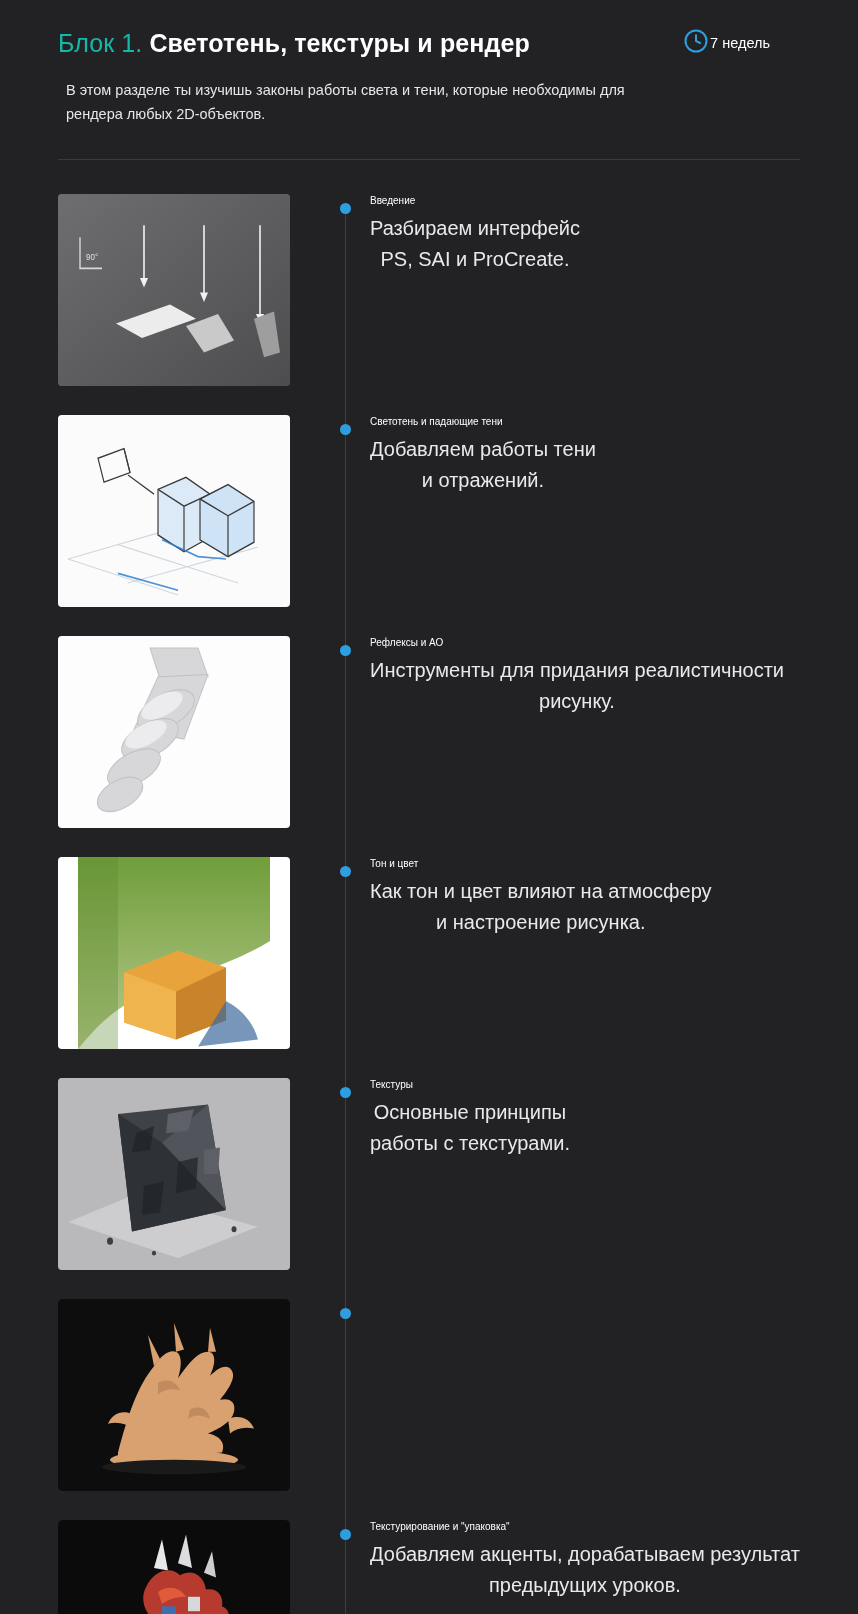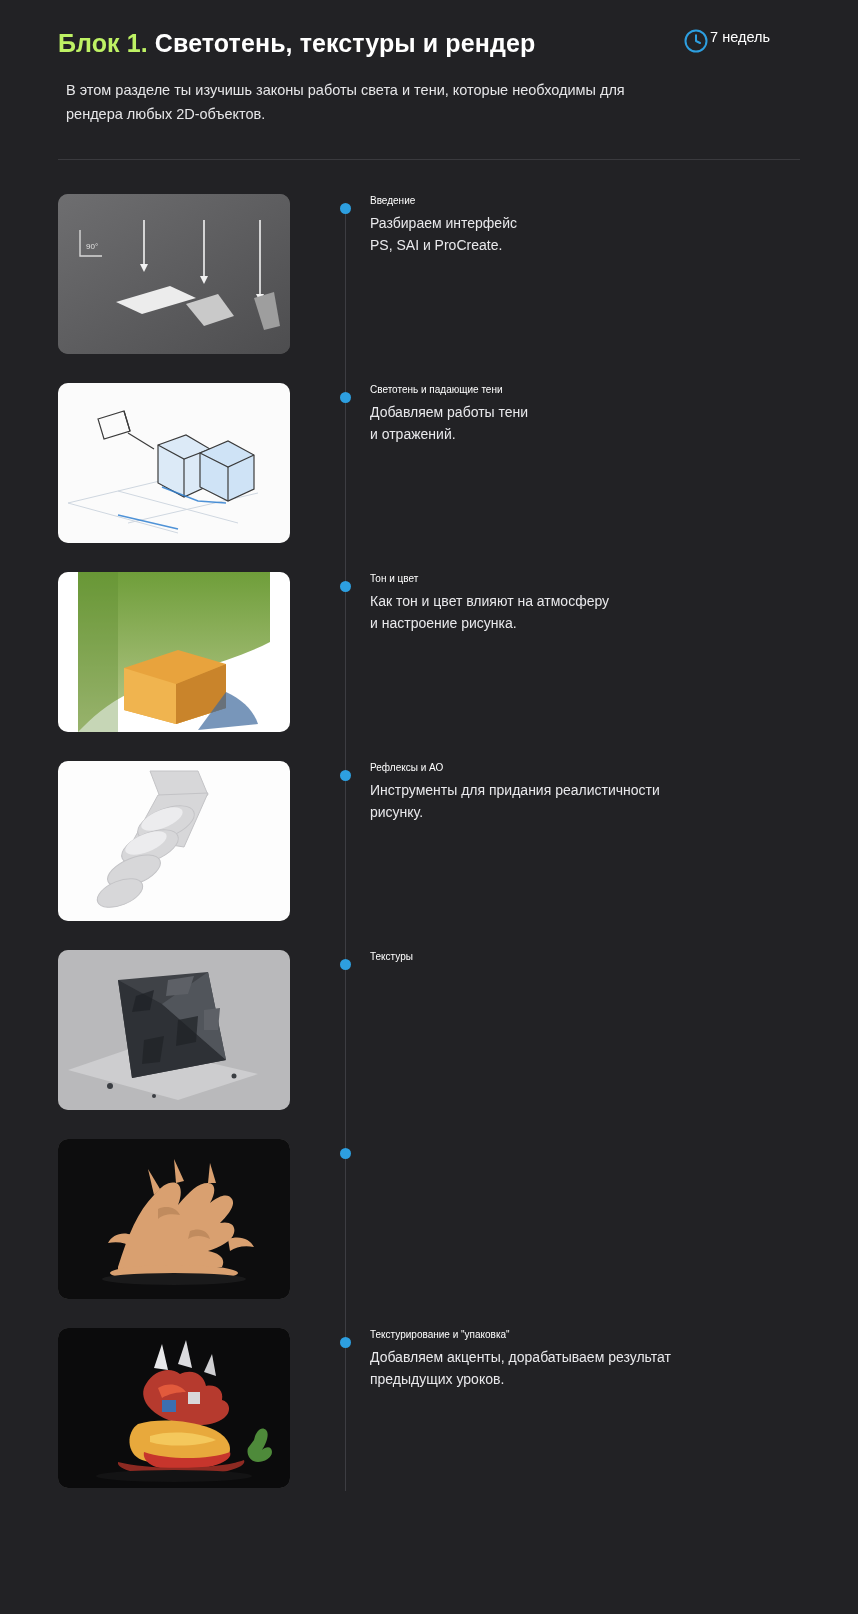--- a/index.html
+++ b/index.html
@@ -28,25 +28,26 @@
     justify-content: space-between;
   }
   .title {
     font-size: 25px;
     font-weight: bold;
     color: #ffffff;
     letter-spacing: 0.1px;
     line-height: 1.2;
   }
   .title .block-label {
-    color: #bef264;
-    font-weight: bold;
+    color: #14b8a6;
+    font-weight: normal;
   }
   .duration {
     display: flex;
+    align-items: center;
     gap: 2px;
     padding-right: 30px;
   }
   .clock-icon { display: block; }
   .duration-text {
     color: #ffffff;
     font-size: 14.5px;
   }
   .intro {
     margin-top: 21px;
@@ -77,22 +78,22 @@
   }
   .item {
     position: relative;
     display: flex;
     align-items: flex-start;
     margin-bottom: 29px;
     padding-left: 58px;
   }
   .thumb {
     width: 232px;
-    height: 160px;
-    border-radius: 10px;
+    height: 192px;
+    border-radius: 4px;
     overflow: hidden;
     flex: 0 0 auto;
     position: relative;
     background: #555;
   }
   .thumb svg { display: block; width: 100%; height: 100%; }
 
   .dot {
     position: absolute;
     left: 340px;
@@ -106,23 +107,24 @@
     margin-left: 80px;
     padding-top: 1px;
   }
   .item-title {
     color: #ffffff;
     font-size: 10px;
     margin-bottom: 7px;
   }
   .item-desc {
     color: #e9e9ec;
-    font-size: 14px;
+    font-size: 20px;
     line-height: 1.55;
     white-space: pre-line;
+    text-align: center;
   }
 </style>
 </head>
 <body>
 
 <div class="page">
 
   <div class="header">
     <div class="title-row">
       <div class="title">
@@ -211,20 +213,46 @@
       <div class="text">
         <div class="item-title">Светотень и падающие тени</div>
         <div class="item-desc">Добавляем работы тени
 и отражений.</div>
       </div>
     </div>
 
     <div class="item">
       <div class="thumb">
         <svg viewBox="0 0 232 160" preserveAspectRatio="none">
+          <rect width="232" height="160" fill="#fdfdfd"></rect>
+          <g fill="#d7d7d9" stroke="#c3c3c6" stroke-width="1">
+            <path d="M92 10 L140 10 L150 34 L102 36 Z"></path>
+            <path d="M100 34 L150 32 L126 86 L76 78 Z"></path>
+            <ellipse cx="108" cy="62" rx="30" ry="14" transform="rotate(-22 108 62)"></ellipse>
+            <ellipse cx="92" cy="86" rx="30" ry="14" transform="rotate(-22 92 86)"></ellipse>
+            <ellipse cx="76" cy="110" rx="28" ry="13" transform="rotate(-22 76 110)"></ellipse>
+            <ellipse cx="62" cy="132" rx="24" ry="12" transform="rotate(-22 62 132)"></ellipse>
+          </g>
+          <g fill="#ececee">
+            <ellipse cx="104" cy="58" rx="22" ry="9" transform="rotate(-22 104 58)"></ellipse>
+            <ellipse cx="88" cy="82" rx="22" ry="9" transform="rotate(-22 88 82)"></ellipse>
+          </g>
+        </svg>
+      </div>
+      <div class="dot"></div>
+      <div class="text">
+        <div class="item-title">Рефлексы и АО</div>
+        <div class="item-desc">Инструменты для придания реалистичности
+рисунку.</div>
+      </div>
+    </div>
+
+    <div class="item">
+      <div class="thumb">
+        <svg viewBox="0 0 232 160" preserveAspectRatio="none">
           <defs>
             <linearGradient id="g4" x1="0" y1="0" x2="0" y2="1">
               <stop offset="0" stop-color="#6f9e3a"></stop>
                 <stop offset="1" stop-color="#b9c98f"></stop>
             </linearGradient>
           </defs>
           <rect width="232" height="160" fill="#ffffff"></rect>
           <path d="M20 0 L212 0 L212 70 C170 92 120 100 74 120 C48 132 34 146 20 160 Z" fill="url(#g4)"></path>
           <path d="M20 0 L60 0 L60 160 L20 160 Z" fill="#5b8a2e" opacity="0.35"></path>
           <polygon points="66,96 120,78 168,92 168,136 118,152 66,138" fill="#e8a33d"></polygon>
@@ -237,46 +265,20 @@
       <div class="text">
         <div class="item-title">Тон и цвет</div>
         <div class="item-desc">Как тон и цвет влияют на атмосферу
 и настроение рисунка.</div>
       </div>
     </div>
 
     <div class="item">
       <div class="thumb">
         <svg viewBox="0 0 232 160" preserveAspectRatio="none">
-          <rect width="232" height="160" fill="#fdfdfd"></rect>
-          <g fill="#d7d7d9" stroke="#c3c3c6" stroke-width="1">
-            <path d="M92 10 L140 10 L150 34 L102 36 Z"></path>
-            <path d="M100 34 L150 32 L126 86 L76 78 Z"></path>
-            <ellipse cx="108" cy="62" rx="30" ry="14" transform="rotate(-22 108 62)"></ellipse>
-            <ellipse cx="92" cy="86" rx="30" ry="14" transform="rotate(-22 92 86)"></ellipse>
-            <ellipse cx="76" cy="110" rx="28" ry="13" transform="rotate(-22 76 110)"></ellipse>
-            <ellipse cx="62" cy="132" rx="24" ry="12" transform="rotate(-22 62 132)"></ellipse>
-          </g>
-          <g fill="#ececee">
-            <ellipse cx="104" cy="58" rx="22" ry="9" transform="rotate(-22 104 58)"></ellipse>
-            <ellipse cx="88" cy="82" rx="22" ry="9" transform="rotate(-22 88 82)"></ellipse>
-          </g>
-        </svg>
-      </div>
-      <div class="dot"></div>
-      <div class="text">
-        <div class="item-title">Рефлексы и АО</div>
-        <div class="item-desc">Инструменты для придания реалистичности
-рисунку.</div>
-      </div>
-    </div>
-
-    <div class="item">
-      <div class="thumb">
-        <svg viewBox="0 0 232 160" preserveAspectRatio="none">
           <rect width="232" height="160" fill="#b9b9bb"></rect>
           <polygon points="10,120 80,96 200,124 120,150" fill="#cdcdcf"></polygon>
           <polygon points="60,30 150,22 168,110 74,128" fill="#3f4247"></polygon>
           <polygon points="60,30 104,54 168,110 74,128" fill="#2e3136"></polygon>
           <polygon points="104,54 150,22 168,110" fill="#51555b"></polygon>
           <g fill="#1f2226" opacity="0.7">
             <polygon points="78,46 96,40 92,60 74,62"></polygon>
             <polygon points="120,70 140,66 138,92 118,96"></polygon>
             <polygon points="86,90 106,86 102,112 84,114"></polygon>
           </g>
@@ -287,20 +289,22 @@
           <g fill="#3b3e43">
             <circle cx="52" cy="136" r="3"></circle>
               <circle cx="176" cy="126" r="2.5"></circle>
               <circle cx="96" cy="146" r="2"></circle>
           </g>
         </svg>
       </div>
       <div class="dot"></div>
       <div class="text">
         <div class="item-title">Текстуры</div>
+        <div class="item-desc">Основные принципы
+работы с текстурами.</div>
       </div>
     </div>
 
     <div class="item">
       <div class="thumb">
         <svg viewBox="0 0 232 160" preserveAspectRatio="none">
           <rect width="232" height="160" fill="#0d0d0e"></rect>
           <g fill="#d9a070">
             <path d="M60 128 C70 96 80 72 96 56 C104 46 112 42 118 44 C124 46 124 56 120 66 C132 52 140 44 150 44 C158 44 158 54 152 64 C162 56 170 54 174 60 C178 66 170 76 162 84 C172 82 178 86 176 94 C174 102 162 108 150 112 C162 114 168 120 164 128 L60 134 Z"></path>
             <path d="M96 56 L90 30 L102 50 Z"></path>

